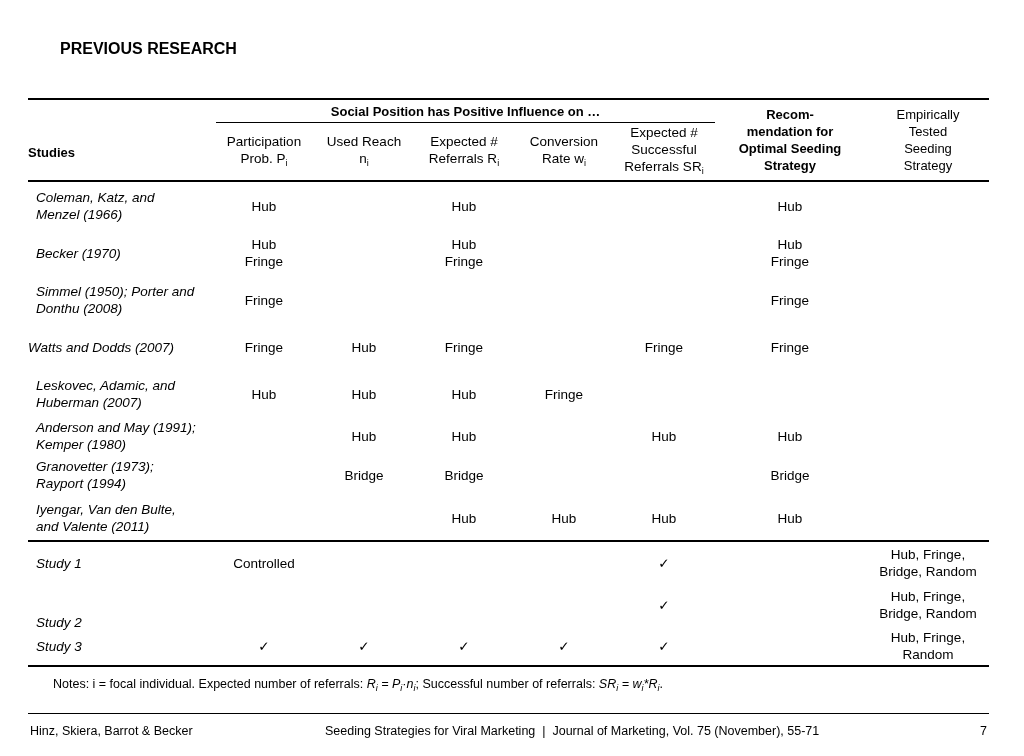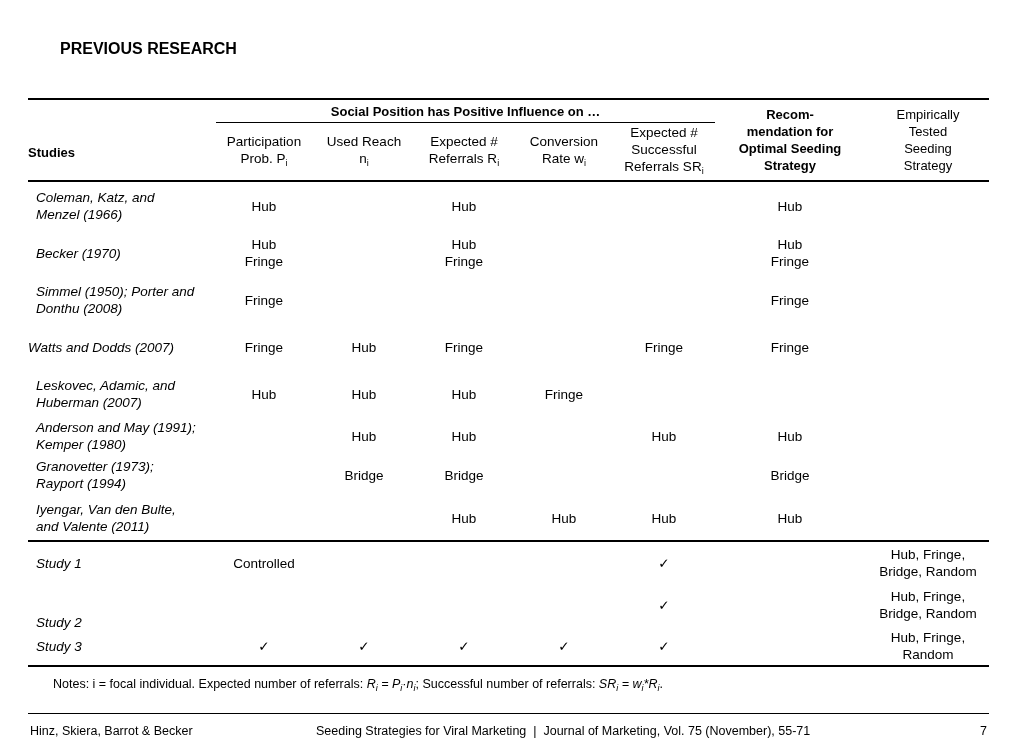--- a/index.html
+++ b/index.html
@@ -233,14 +233,14 @@
       <div>Hub, Fringe,</div>
       <div>Random</div>
     </div>
   </div>
 
 <div class="notes">
   <span>Notes: i = focal individual. Expected number of referrals: </span><span class="italic"><span>R</span><span class="sub">i</span><span> = P</span><span class="sub">i</span><span>·n</span><span class="sub">i</span></span><span>; Successful number of referrals: </span><span class="italic"><span>SR</span><span class="sub">i</span><span> = w</span><span class="sub">i</span><span>*R</span><span class="sub">i</span></span><span>.</span>
 </div>
 
 <div class="footer" style="left:30px;">Hinz, Skiera, Barrot &amp; Becker</div>
-<div class="footer" style="left:316px; white-space:pre;">Seeding Strategies for Viral Marketing  |  Journal of Marketing, Vol. 75 (November), 55-71</div>
+<div class="footer" style="left:325px; white-space:pre;">Seeding Strategies for Viral Marketing  |  Journal of Marketing, Vol. 75 (November), 55-71</div>
 <div class="footer" style="left:980px;">7</div>
 
 </body></html>

